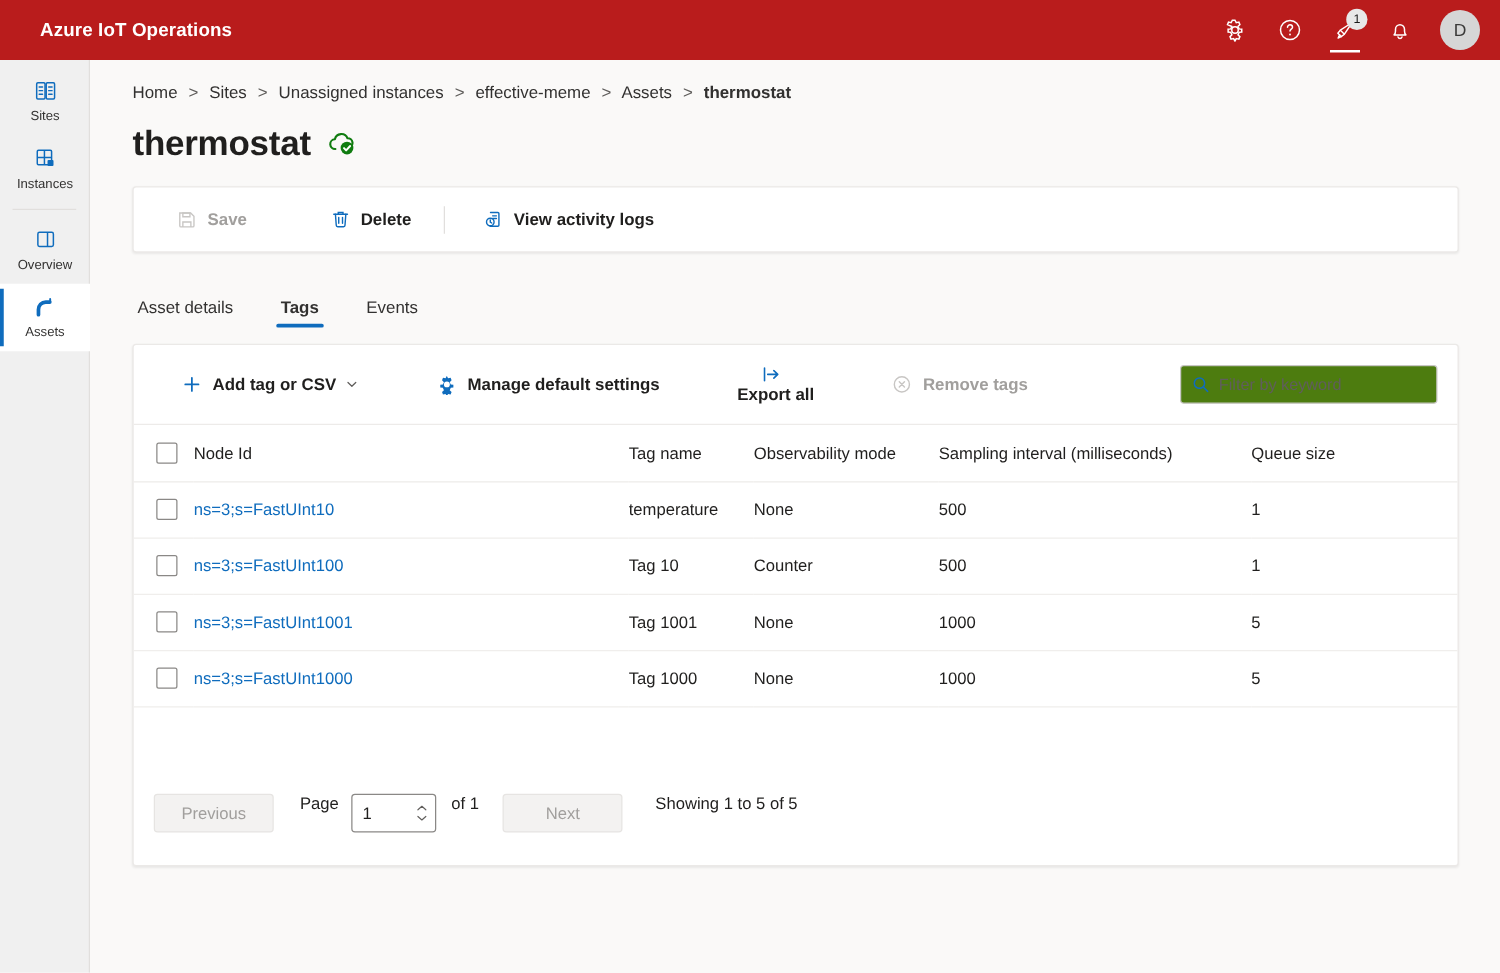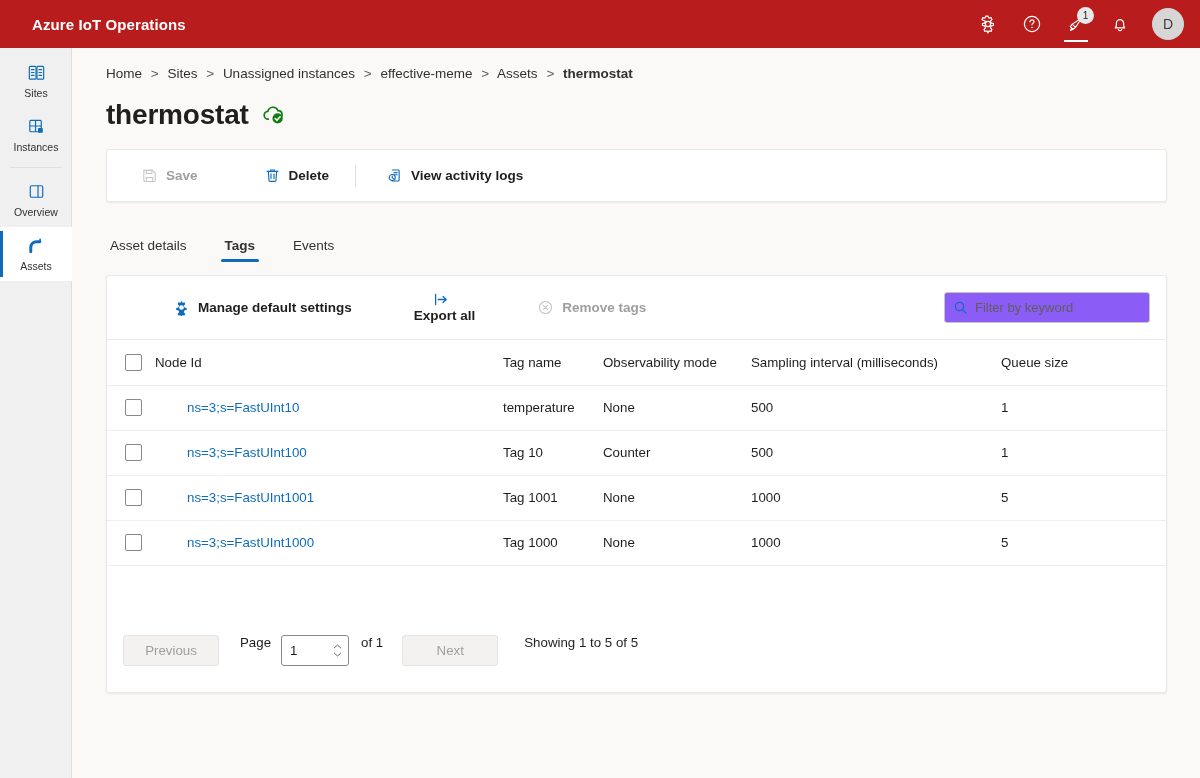--- a/index.html
+++ b/index.html
@@ -155,21 +155,21 @@
   #table-toolbar {
     height: 64px; display: flex; align-items: center;
     padding: 0 16px 0 14px;
     border-bottom: 1px solid #edebe9;
   }
   #filter-box {
     margin-left: auto;
     width: 206px; height: 31px;
     border: 1px solid #c8c6c4; border-radius: 3px;
     display: flex; align-items: center; padding: 0 8px;
-    background: #8b5cf6;
+    background: #4d7c0f;
   }
   #filter-input {
     border: none; outline: none; background: transparent;
     font-family: "Liberation Sans", sans-serif;
     font-size: 13px; color: #201f1e;
     width: 100%; margin-left: 7px;
   }
   #filter-input::placeholder { color: #605e5c; }
 
   table { width: 100%; border-collapse: collapse; table-layout: fixed; }
@@ -184,21 +184,21 @@
   .col-node  { width: 348px; }
   .col-tag   { width: 100px; }
   .col-obs   { width: 148px; }
   .col-samp  { width: 250px; }
   .col-queue { width: auto; }
   .cbox {
     width: 17px; height: 17px;
     border: 1px solid #8a8886; border-radius: 2px;
     background: #fff; display: block; cursor: pointer;
   }
-  .nodelink { color: #0f6cbd; cursor: pointer; margin-left: 32px; }
+  .nodelink { color: #0f6cbd; cursor: pointer; }
 
   
   #pagination {
     margin-top: auto;
     height: 57px; display: flex; 
     padding: 0 16px 16px 16px;
     font-size: 13.3px; color: #201f1e;
   }
   .pbtn {
     height: 31px; min-width: 96px; padding: 0 12px;
@@ -392,20 +392,33 @@
 
   <div id="tabs">
     <div class="tab">Asset details</div>
     <div class="tab active">Tags</div>
     <div class="tab">Events</div>
   </div>
 
   <div class="card" id="table-card">
 
     <div id="table-toolbar">
+      <div class="cmd" style="margin-left:14px;">
+        <span class="cmd-ico">
+          <svg width="17" height="17" viewBox="0 0 18 18" fill="none" stroke="#0f6cbd" stroke-width="1.5" stroke-linecap="round">
+            <path d="M9 3.4v11.2M3.4 9h11.2"></path>
+          </svg>
+        </span>
+        <span>Add tag or CSV</span>
+        <span style="margin-left:7px;display:flex;">
+          <svg width="11" height="11" viewBox="0 0 12 12" fill="none" stroke="#605e5c" stroke-width="1.1" stroke-linecap="round" stroke-linejoin="round">
+            <path d="M2.6 4.4 6 7.7l3.4-3.3"></path>
+          </svg>
+        </span>
+      </div>
 
       <div class="cmd" style="margin-left:42px;">
         <span class="cmd-ico">
           <svg width="17" height="17" viewBox="0 0 18 18" fill="#0f6cbd">
             <path d="M9 1.9l1 2 2.2-.5.8 2.1-1.6 1.6.9 2 2.2.3v2.2l-2.2.3-.9 2 1.6 1.6-.8 2.1-2.2-.5-1 2H8.9l-1-2-2.2.5-.8-2.1 1.6-1.6-.9-2-2.2-.3V9.4l2.2-.3.9-2L4.9 5.5l.8-2.1 2.2.5 1-2z"></path>
             <circle cx="9" cy="9" r="2.5" fill="#ffffff"></circle>
           </svg>
         </span>
         <span>Manage default settings</span>
       </div>

